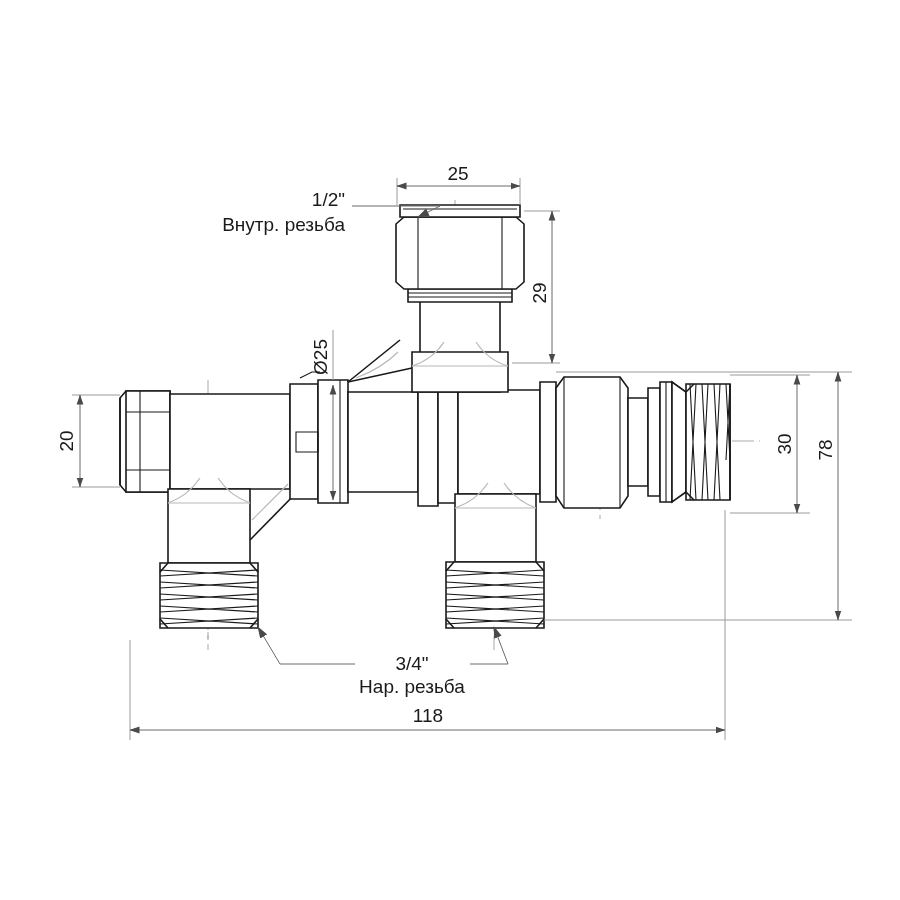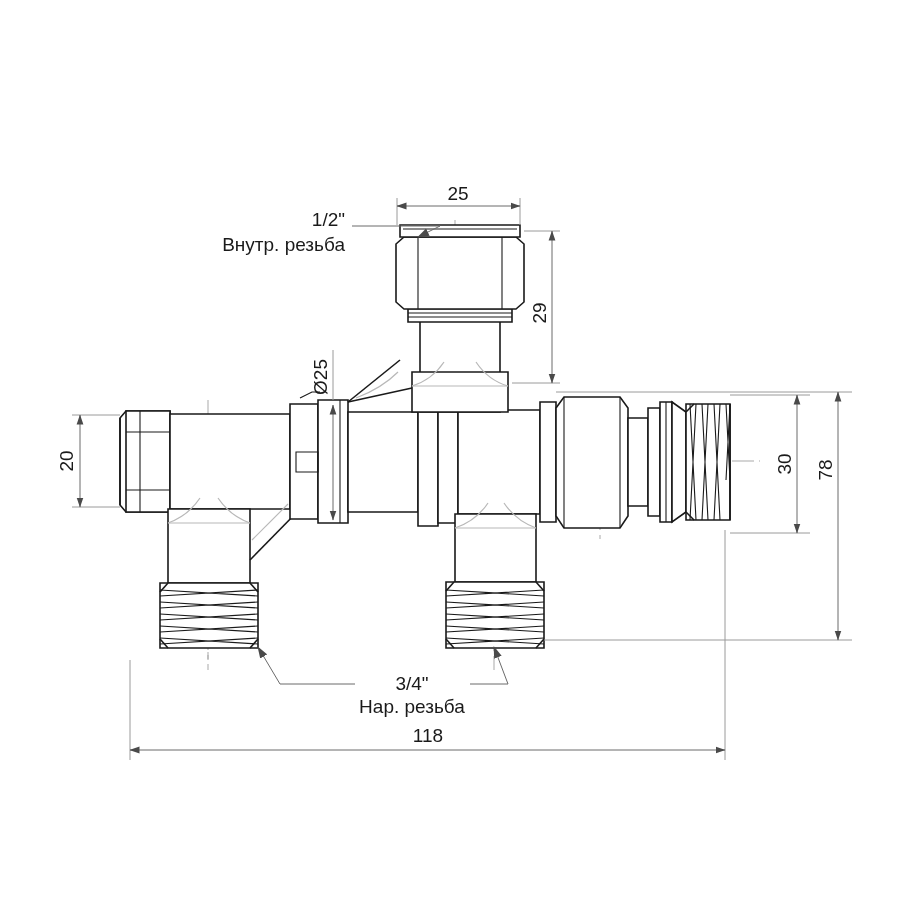--- a/index.html
+++ b/index.html
@@ -11,21 +11,20 @@
     width: 900px;
     height: 900px;
     font-family: "Liberation Sans", sans-serif;
     overflow: hidden;
   }
   #stage {
     position: relative;
     width: 900px;
     height: 759px;
     background: #ffffff;
-    margin-top: 20px;
   }
   svg#drawing {
     position: absolute;
     top: 0;
     left: 0;
     width: 900px;
     height: 900px;
   }
   .dim-text {
     font-family: "Liberation Sans", sans-serif;

